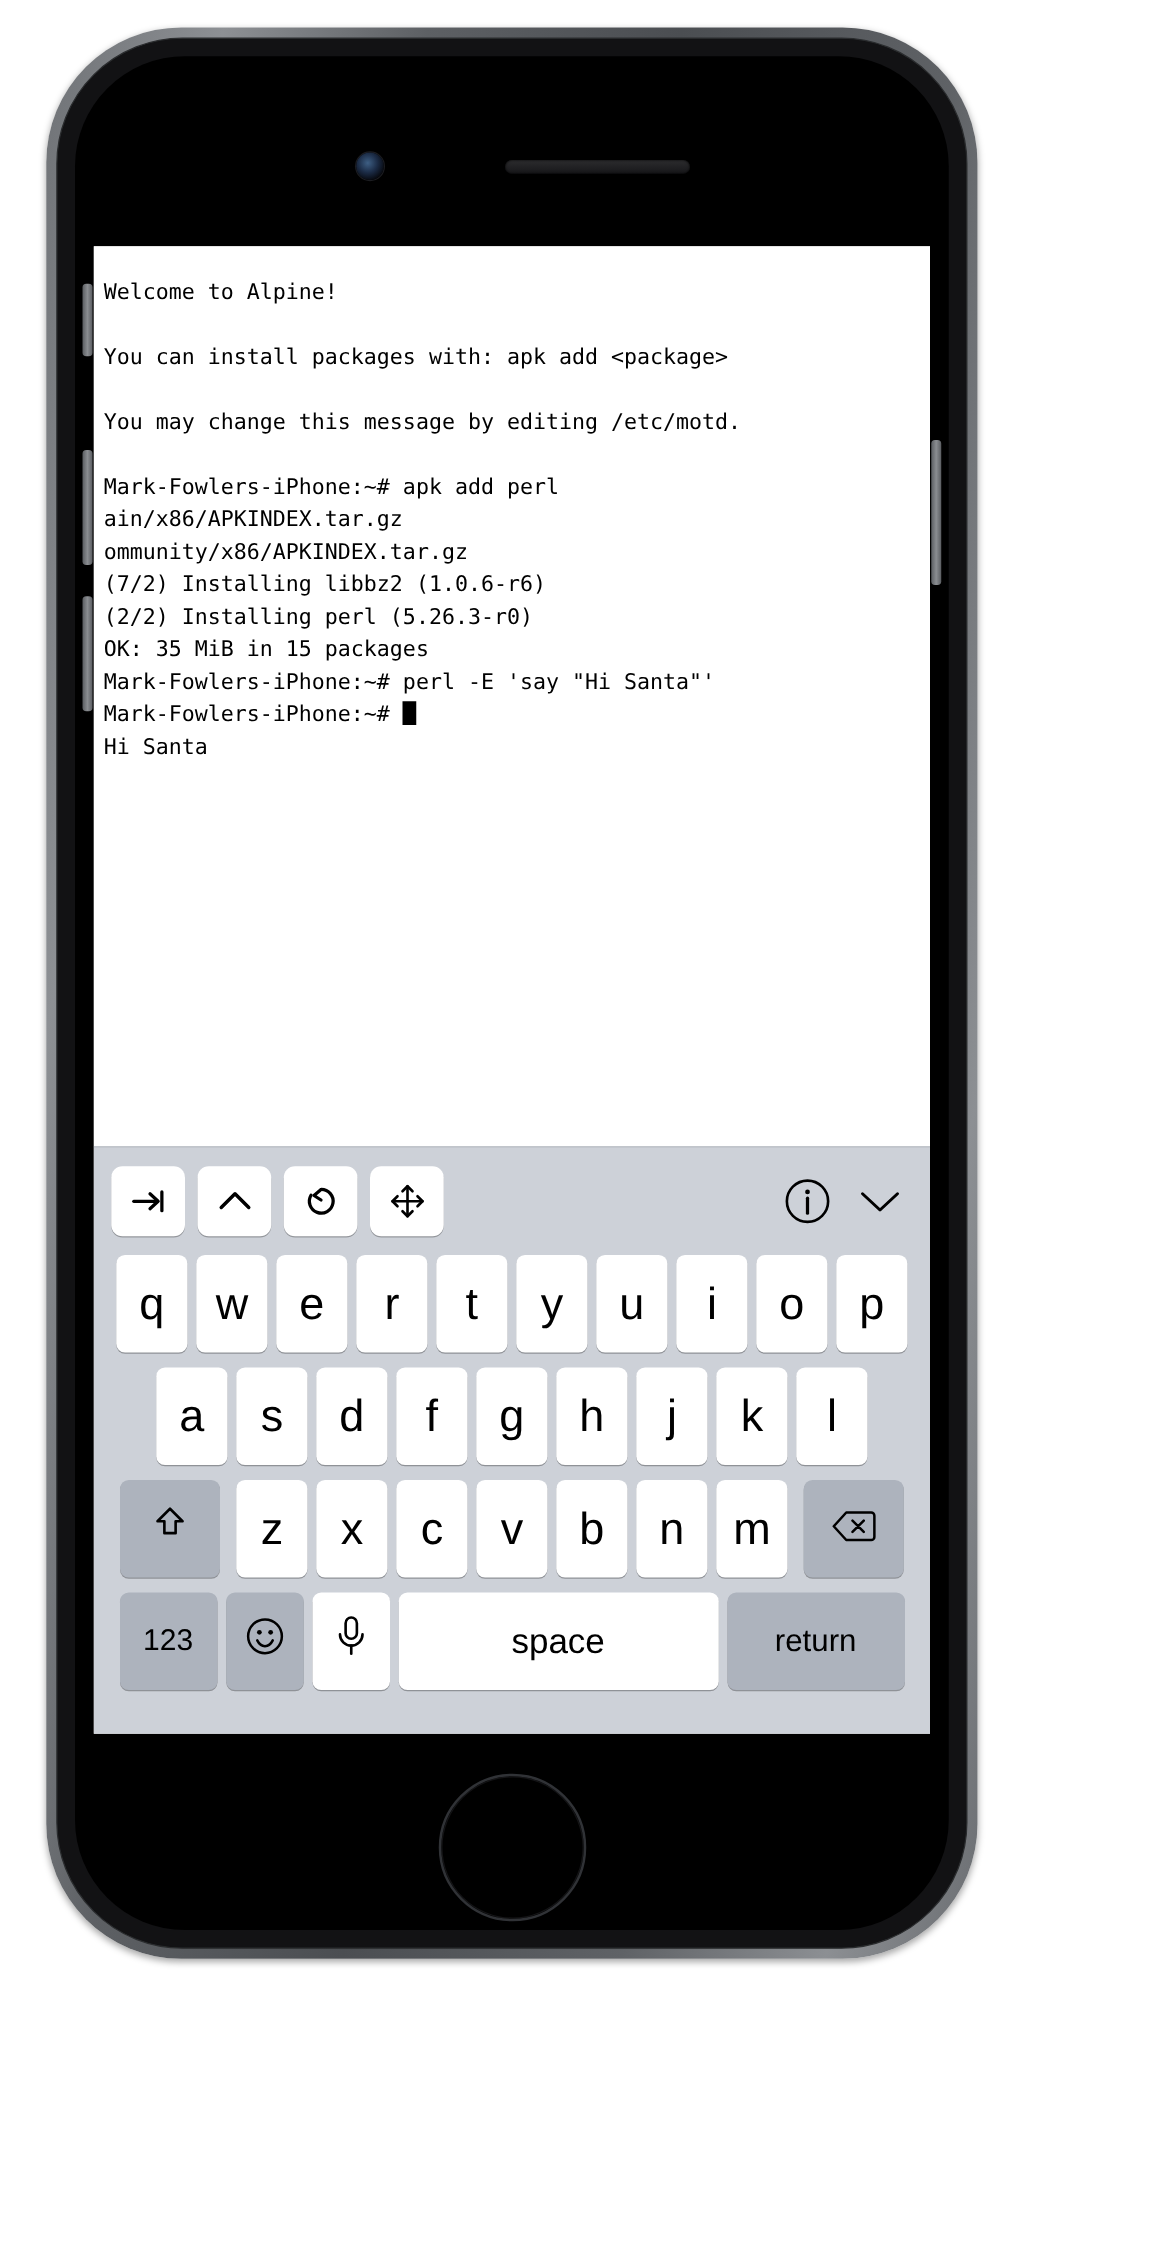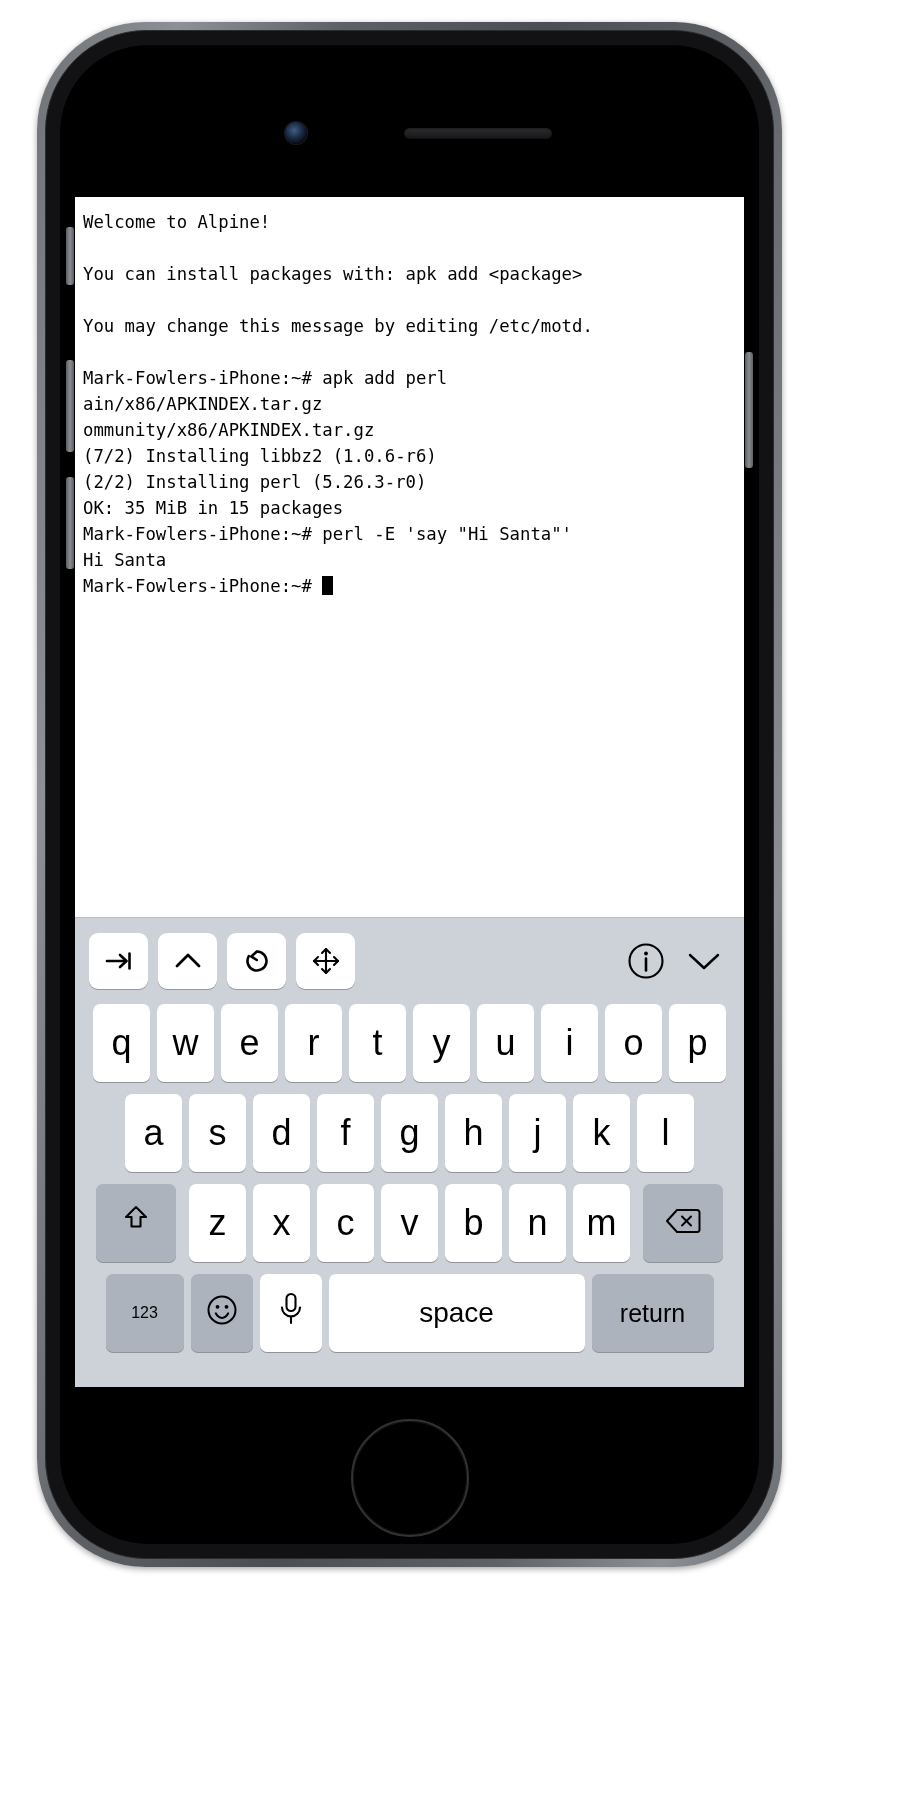--- a/index.html
+++ b/index.html
@@ -62,21 +62,21 @@
     position:absolute; left:38px; top:175px;
     width:669px; height:1190px;
     background:#fff;
     overflow:hidden;
   }
 
   
   .terminal {
     position:absolute; left:0; top:0; right:0; height:720px;
     background:#ffffff;
-    padding:12px 0 0 8px;
+    padding:24px 0 0 8px;
   }
   .term-line {
     font-family:"DejaVu Sans Mono","Liberation Mono",monospace;
     font-size:17.3px;
     line-height:26px;
     color:#000;
     white-space:pre;
     letter-spacing:0px;
   }
   .term-line.blank { color:transparent; }
@@ -126,25 +126,25 @@
     margin:0 3.5px;
     display:flex; align-items:center; justify-content:center;
     font-size:36px; color:#000;
     font-family:"Liberation Sans", sans-serif;
     box-shadow:0 1px 0 rgba(0,0,0,.3);
     font-weight:400;
   }
   .key.dark { background:#adb3bd; }
   .key.wide-shift { width:80px; }
   .key.wide-del   { width:80px; }
-  .key.k123 { width:78px; font-size:16px; }
+  .key.k123 { width:78px; font-size:24px; }
   .key.kemoji { width:62px; font-size:30px; }
   .key.kmic { width:62px; background:#fff; }
   .key.kspace { flex:1; max-width:256px; font-size:28px; }
-  .key.kreturn { width:122px; font-size:25px; background:#adb3bd; }
+  .key.kreturn { width:142px; font-size:25px; background:#adb3bd; }
   .row4 .key { height:78px; }
   .spacer-s { width:6px; }
 </style>
 </head>
 <body>
 
 <div class="stage">
 
   <div class="phone">
     <div class="phone-inner">
@@ -169,22 +169,22 @@
         <div class="term-line blank">&nbsp;</div>
         <div class="term-line">You may change this message by editing /etc/motd.</div>
         <div class="term-line blank">&nbsp;</div>
         <div class="term-line">Mark-Fowlers-iPhone:~# apk add perl</div>
         <div class="term-line">ain/x86/APKINDEX.tar.gz</div>
         <div class="term-line">ommunity/x86/APKINDEX.tar.gz</div>
         <div class="term-line">(7/2) Installing libbz2 (1.0.6-r6)</div>
         <div class="term-line">(2/2) Installing perl (5.26.3-r0)</div>
         <div class="term-line">OK: 35 MiB in 15 packages</div>
         <div class="term-line">Mark-Fowlers-iPhone:~# perl -E 'say "Hi Santa"'</div>
+        <div class="term-line"><span>Mark-Fowlers-iPhone:~# </span><span class="cursor"></span></div>
         <div class="term-line">Hi Santa</div>
-        <div class="term-line"><span>Mark-Fowlers-iPhone:~# </span><span class="cursor"></span></div>
       </div>
 
       <div class="keyboard">
 
         <div class="kb-toolbar">
 
           <div class="tool-key">
             <span>
               <svg width="30" height="24" viewBox="0 0 30 24">
                 <path d="M3 12h19" stroke="#000" stroke-width="2.6" fill="none" stroke-linecap="round"></path>

